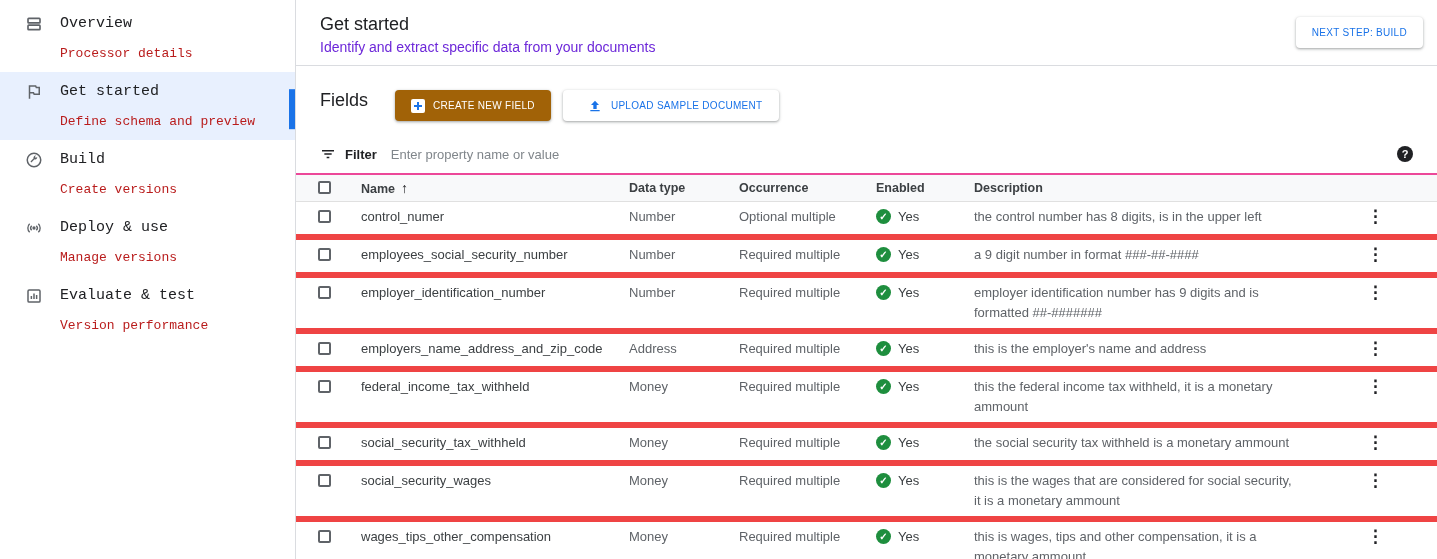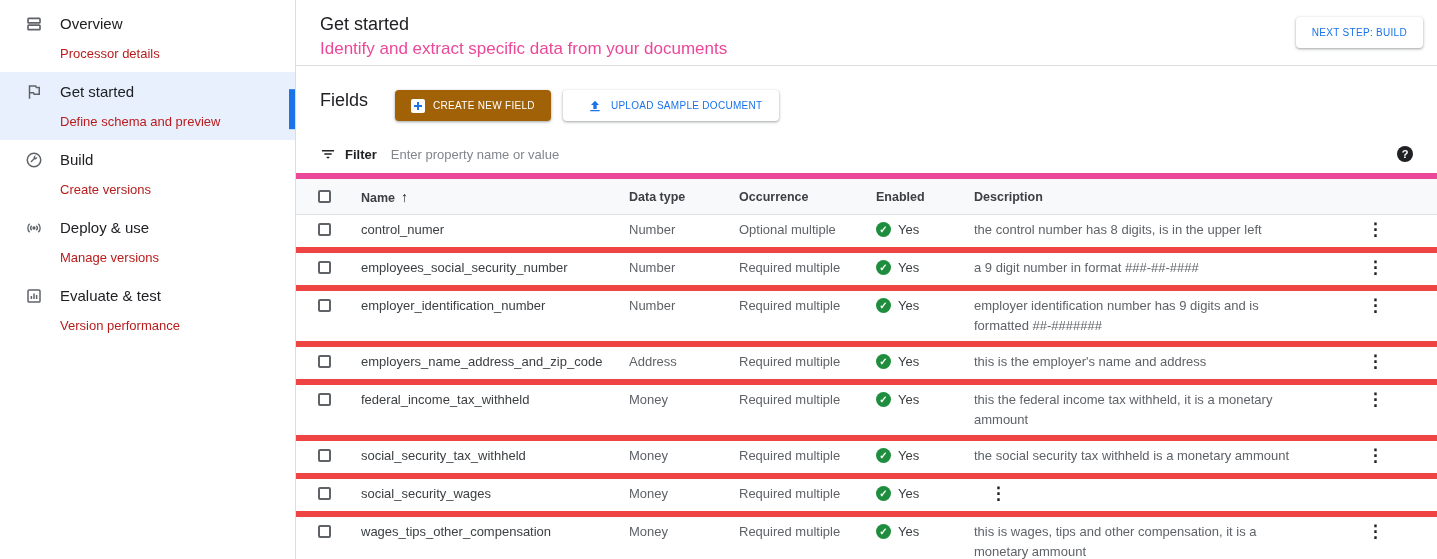--- a/index.html
+++ b/index.html
@@ -15,41 +15,41 @@
   
   .sidebar {
     width: 296px; flex: none;
     border-right: 1px solid #dadce0;
     padding-top: 4px;
     background: #fff;
   }
   .nav-item {
     display: flex; align-items: flex-start;
     padding: 10px 16px 10px 25px;
-    position: relative; cursor: pointer;
+    position: relative; cursor: pointer; font-family: Liberation Mono, monospace;
   }
   .nav-item.selected { background: #e8f0fe; }
   .nav-item.selected .sel-bar {
     position: absolute; right: 0; top: 50%; transform: translateY(-42%);
     width: 6px; height: 40px; background: #1a73e8;
   }
   .nav-icon { width: 18px; height: 18px; margin-right: 17px; margin-top: 1px; flex: none; }
   .nav-title { font-size: 15px; color: #202124; line-height: 19px; }
   .nav-sub { font-size: 13px; color: #b91c1c; line-height: 17px; margin-top: 12px; }
 
   
   .main { flex: 1; display: flex; flex-direction: column; min-width: 0; }
 
   .main-header {
     display: flex; justify-content: space-between; align-items: flex-start;
     padding: 12px 14px 0 24px; height: 66px;
     border-bottom: 1px solid #dadce0; flex: none;
   }
   .page-title { font-size: 18px; font-weight: 400; color: #202124; line-height: 24px; }
-  .page-subtitle { font-size: 17px; color: #ec4899; margin-top: 3px; text-align: center; }
+  .page-subtitle { font-size: 14px; color: #6d28d9; margin-top: 3px; text-align: center; }
   .btn {
     display: inline-flex; align-items: center; gap: 8px;
     height: 31px; padding: 0 16px;
     border: none; border-radius: 4px;
     font-family: "Liberation Sans", sans-serif;
     font-size: 10px; font-weight: normal; letter-spacing: .3px;
     cursor: pointer; white-space: nowrap;
   }
   .btn-white {
     background: #fff; color: #1a73e8;
@@ -91,22 +91,22 @@
     margin-left: 12px; cursor: pointer; flex: none;
   }
 
   
   .grid-cols {
     display: grid;
     grid-template-columns: 65px 268px 110px 137px 98px 377px auto;
   }
   .thead {
     background: #f8f9fa;
-    border-top: 6px solid #ec4899; border-bottom: 1px solid #e0e0e0;
-    height: 42px; align-items: center;
+    border-top: 2px solid #ec4899; border-bottom: 1px solid #e0e0e0;
+    height: 29px; align-items: center;
     font-size: 12.5px; font-weight: bold; color: #3c4043;
     flex: none;
   }
   .sort-arrow { font-weight: bold; color: #202124; margin-left: 6px; font-size: 14px; }
   .trow {
     border-bottom: 6px solid #ef4444;
     align-items: start;
     padding: 5px 0;
     line-height: 20px;
   }
@@ -323,20 +323,21 @@
 
       <div class="trow grid-cols">
         <div class="cell-check"><span class="checkbox"></span></div>
         <div class="c-name">social_security_wages</div>
         <div class="c-type">Money</div>
         <div class="c-occ">Required multiple</div>
         <div class="c-enabled">
             <span class="check-badge">✓</span>
             <span>Yes</span>
           </div>
+        <div class="c-desc">this is the wages that are considered for social security, it is a monetary ammount</div>
         <div class="c-actions"><span class="kebab">⋮</span></div>
       </div>
 
       <div class="trow grid-cols">
         <div class="cell-check"><span class="checkbox"></span></div>
         <div class="c-name">wages_tips_other_compensation</div>
         <div class="c-type">Money</div>
         <div class="c-occ">Required multiple</div>
         <div class="c-enabled">
             <span class="check-badge">✓</span>

